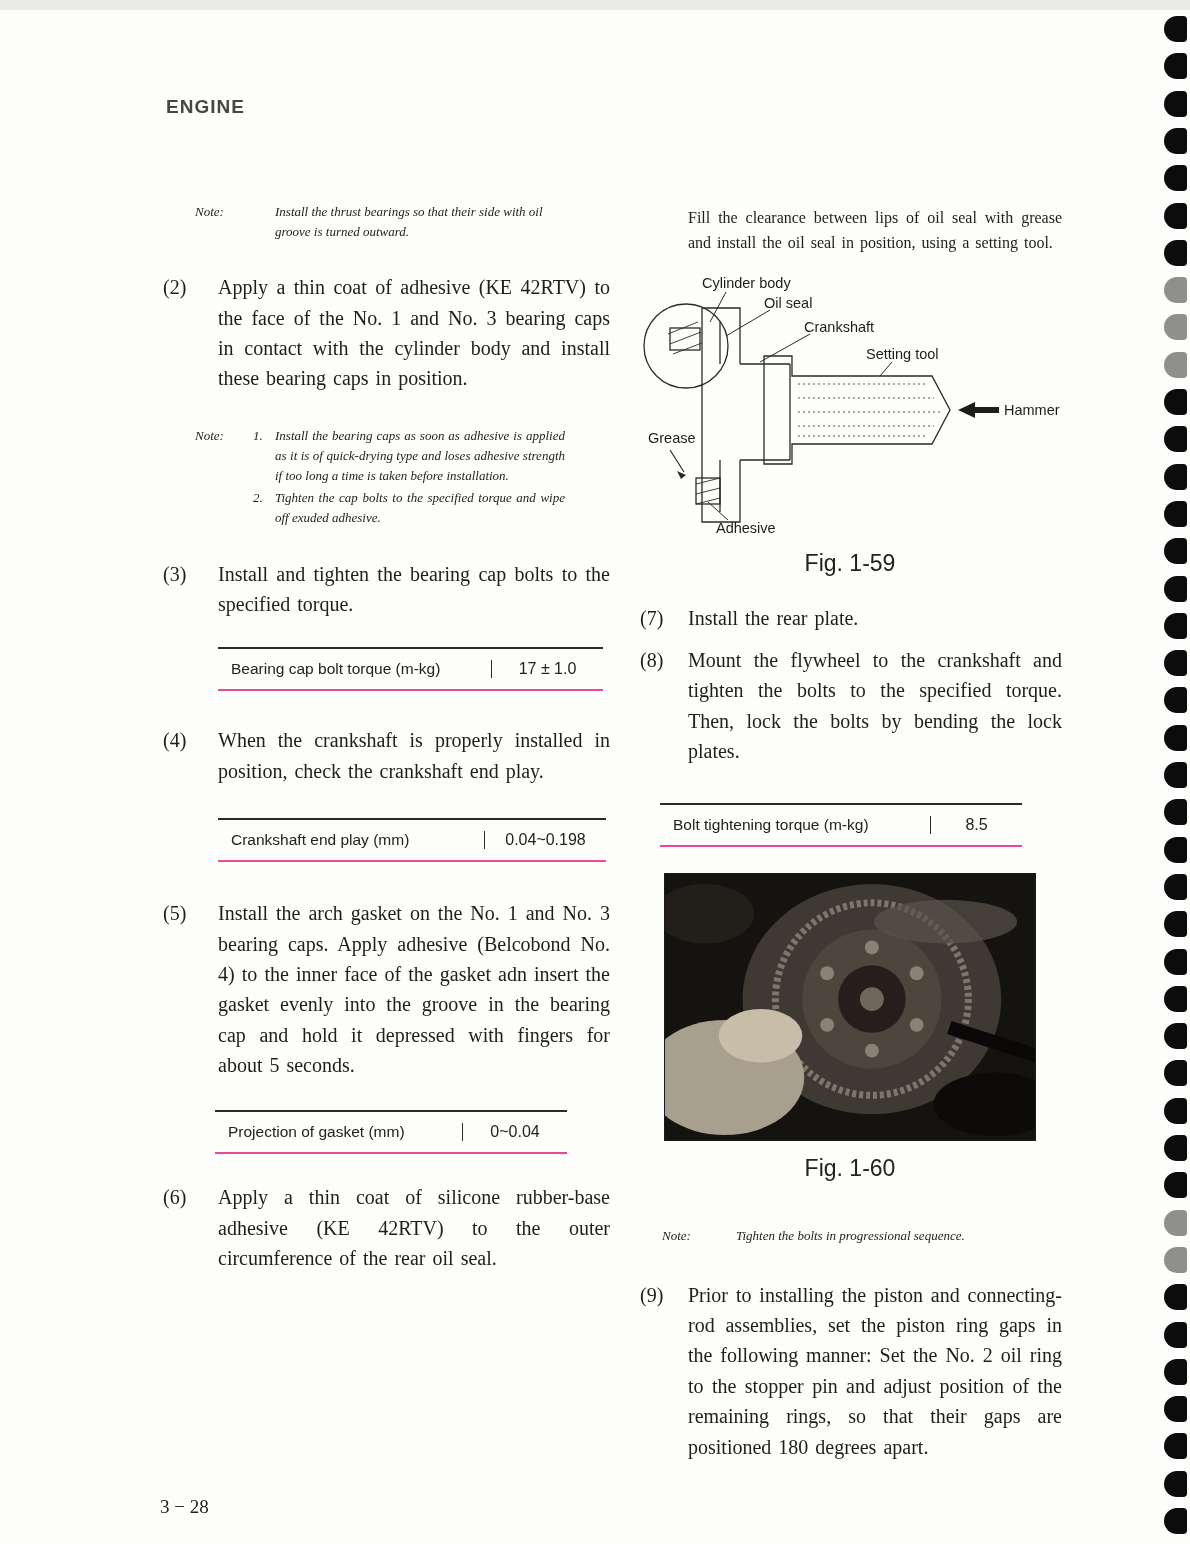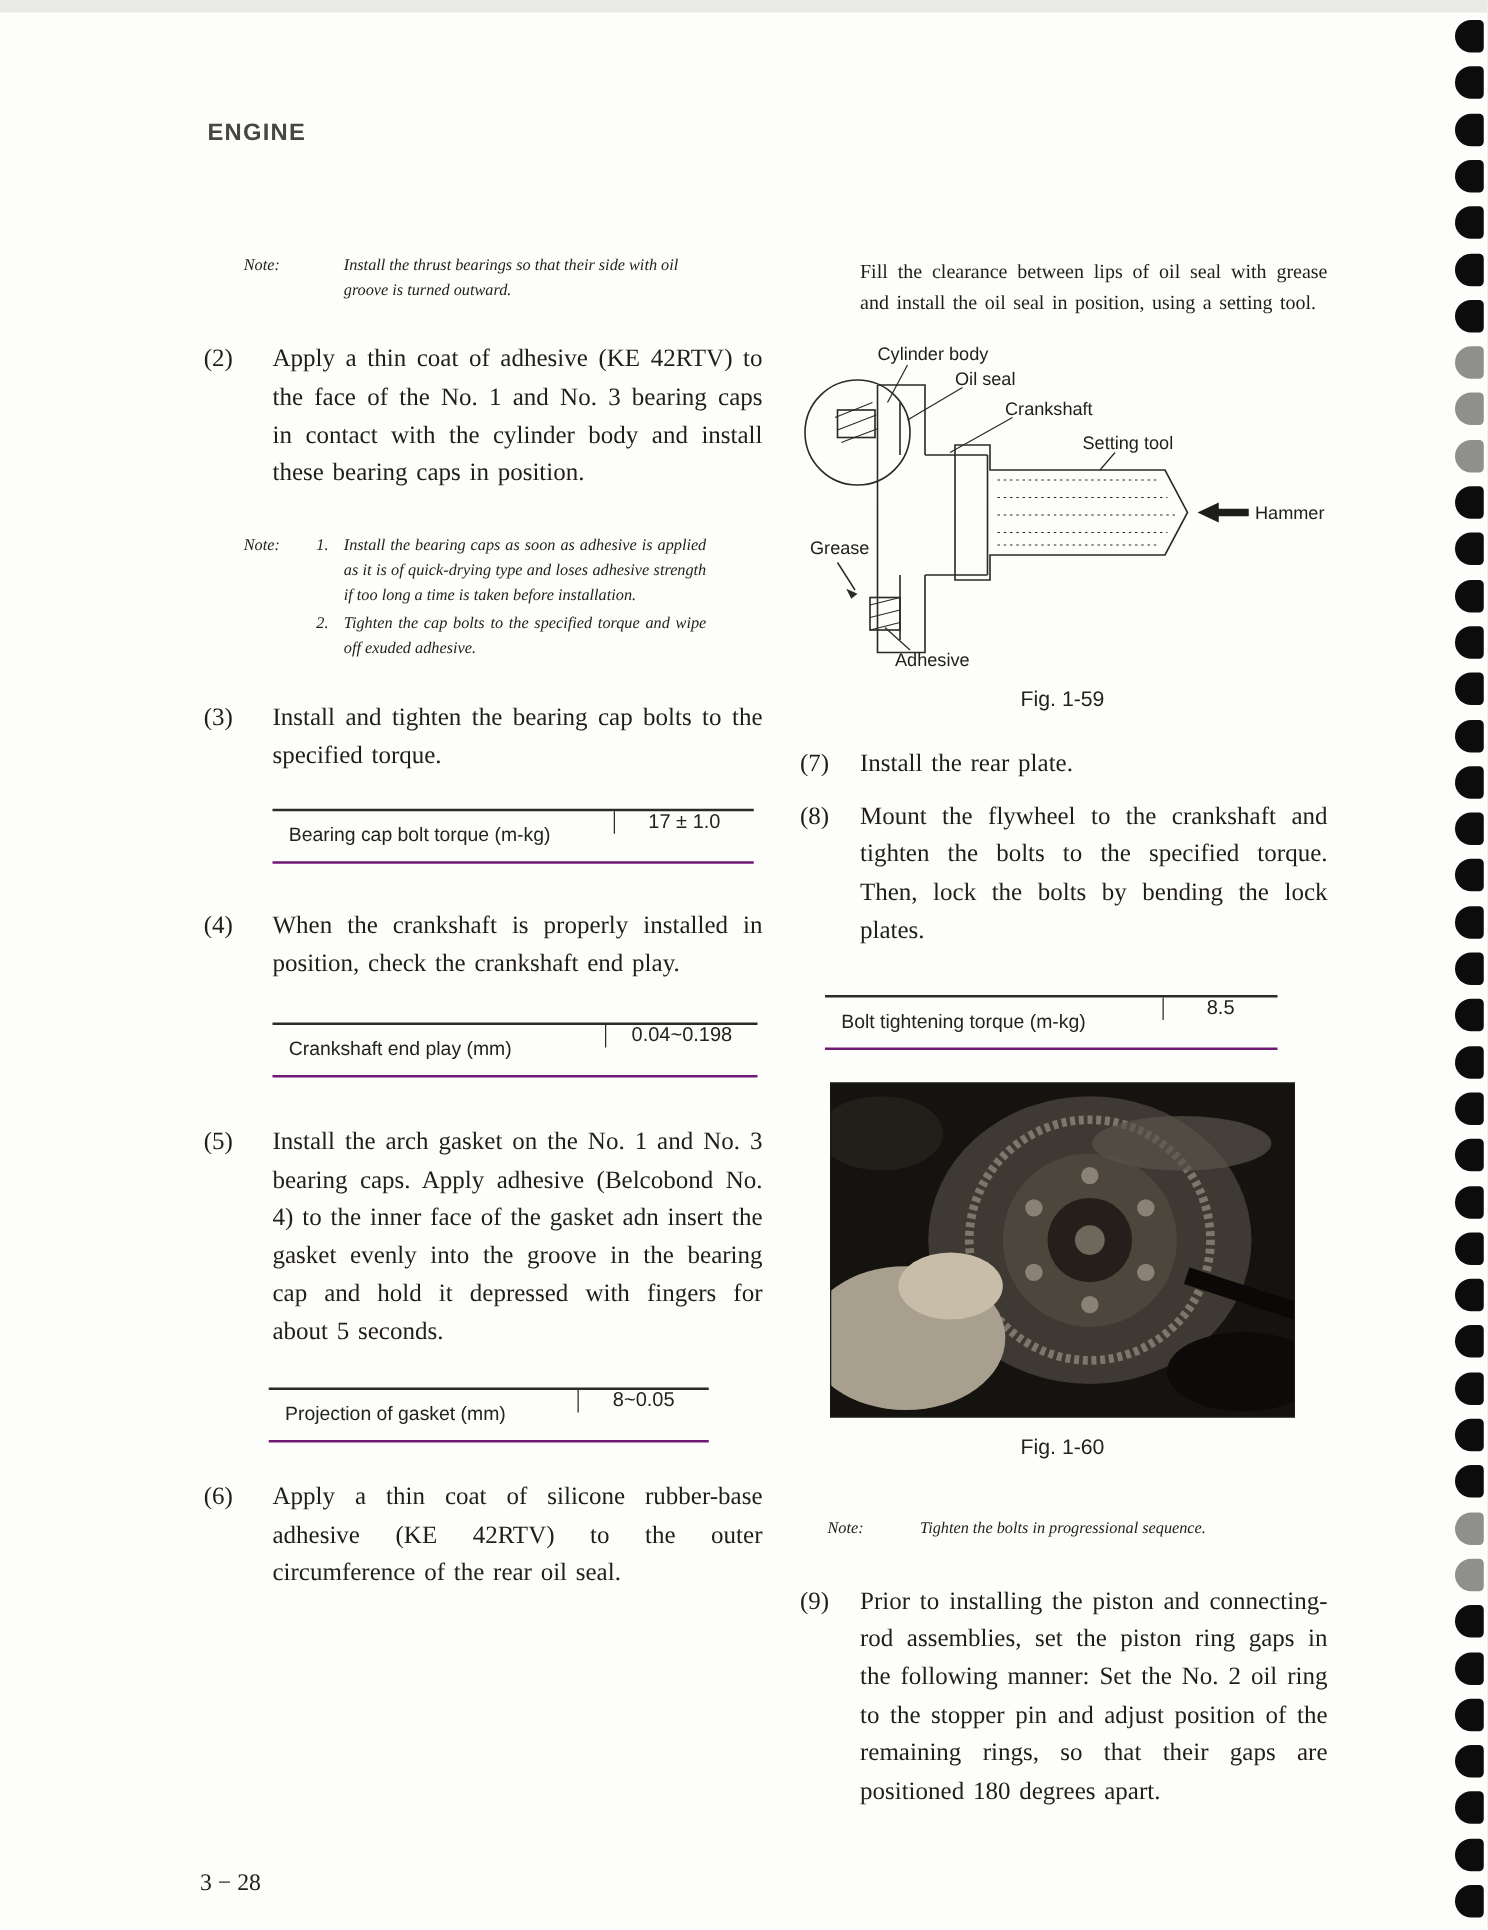--- a/index.html
+++ b/index.html
@@ -40,22 +40,22 @@
   .note-fig .ntext { width:300px; }
 
   
   .item { display:flex; font-size:20px; line-height:1.52; }
   .item .num { flex:none; width:55px; }
   .colR .item .num { width:48px; }
   .item .itxt { flex:1; text-align:justify; word-spacing:2px; }
 
   
   .spec {
-    display:flex; align-items:flex-start;
-    border-top:2.5px solid #2b2a27; border-bottom:2px solid #701a75;
+    display:flex; align-items:center;
+    border-top:2.5px solid #2b2a27; border-bottom:2px solid #ec4899;
     font-family:"Liberation Sans", sans-serif; font-size:15.5px; color:#232220;
   }
   .spec .slabel { flex:1; padding:11px 6px 11px 13px; }
   .spec .sval {
     border-left:1.5px solid #2b2a27;
     display:flex; align-items:center; justify-content:center; font-size:16px;
   }
   .spec1 { margin-left:55px; width:385px; margin-top:28px; }
   .spec1 .sval { width:112px; }
   .spec2 { margin-left:55px; width:388px; margin-top:32px; }
@@ -64,21 +64,21 @@
   .spec3 .sval { width:105px; }
   .spec4 { margin-left:20px; width:362px; margin-top:36px; }
   .spec4 .sval { width:92px; }
 
   
   .intro { padding-left:48px; font-size:16px; line-height:1.55; text-align:justify; word-spacing:2px;font-family:Liberation Serif, serif; }
 
   
   .fig59 { margin-top:14px; }
   .fig59 svg { display:block; }
-  .figcap { font-family:"Liberation Sans", sans-serif; font-size:17px; color:#232220; }
+  .figcap { font-family:"Liberation Sans", sans-serif; font-size:23px; color:#232220; }
   .cap59 { width:420px; text-align:center; margin-top:2px; }
   .m-t7 { margin-top:26px; }
   .m-t8 { margin-top:12px; }
   .m-t9 { margin-top:34px; }
 
   
   .photo {
     margin-left:24px; margin-top:26px; width:372px; height:268px;
     border:1.5px solid #1c1b19; background:#15130f;
   }
@@ -146,21 +146,21 @@
       <span class="sval">0.04~0.198</span>
     </div>
 
     <div class="item" style="margin-top:36px">
       <span class="num">(5)</span>
       <span class="itxt">Install the arch gasket on the No. 1 and No. 3 bearing caps. Apply adhesive (Belcobond No. 4) to the inner face of the gasket adn insert the gasket evenly into the groove in the bearing cap and hold it depressed with fingers for about 5 seconds.</span>
     </div>
 
     <div class="spec spec3">
       <span class="slabel">Projection of gasket (mm)</span>
-      <span class="sval">8~0.05</span>
+      <span class="sval">0~0.04</span>
     </div>
 
     <div class="item" style="margin-top:28px">
       <span class="num">(6)</span>
       <span class="itxt">Apply a thin coat of silicone rubber-base adhesive (KE 42RTV) to the outer circumference of the rear oil seal.</span>
     </div>
 
   </div>
 
   <div class="colR">

